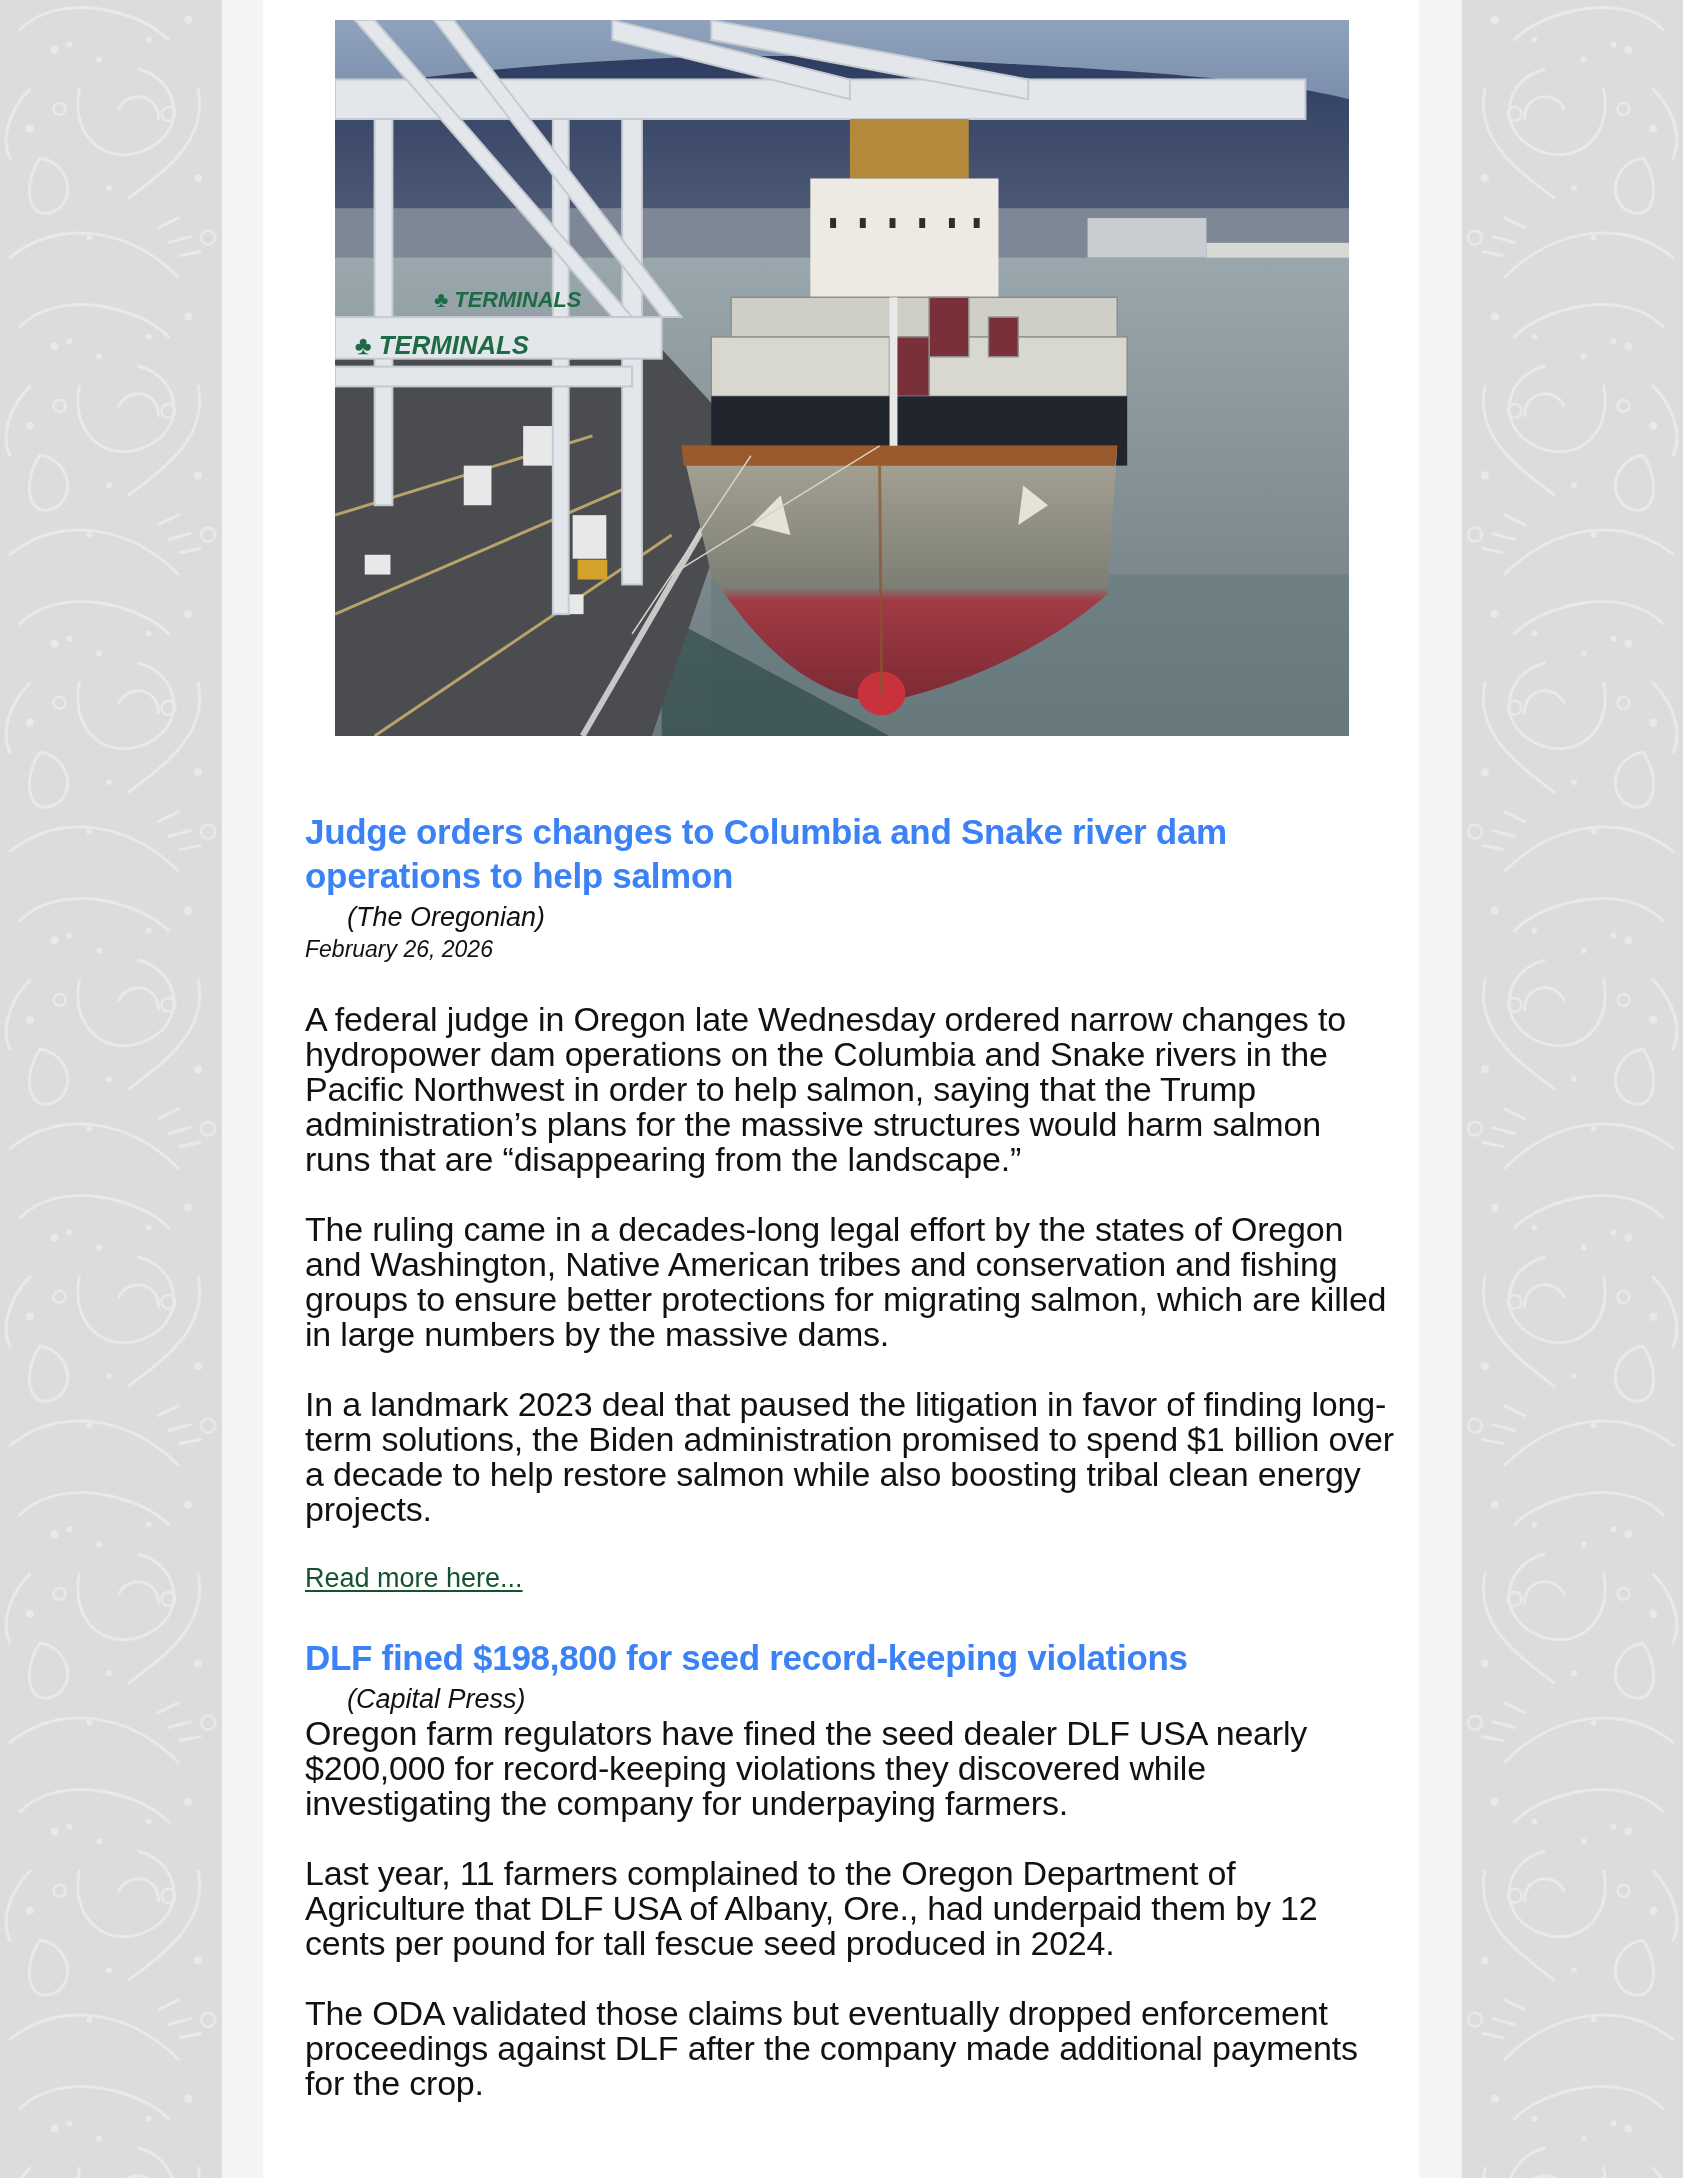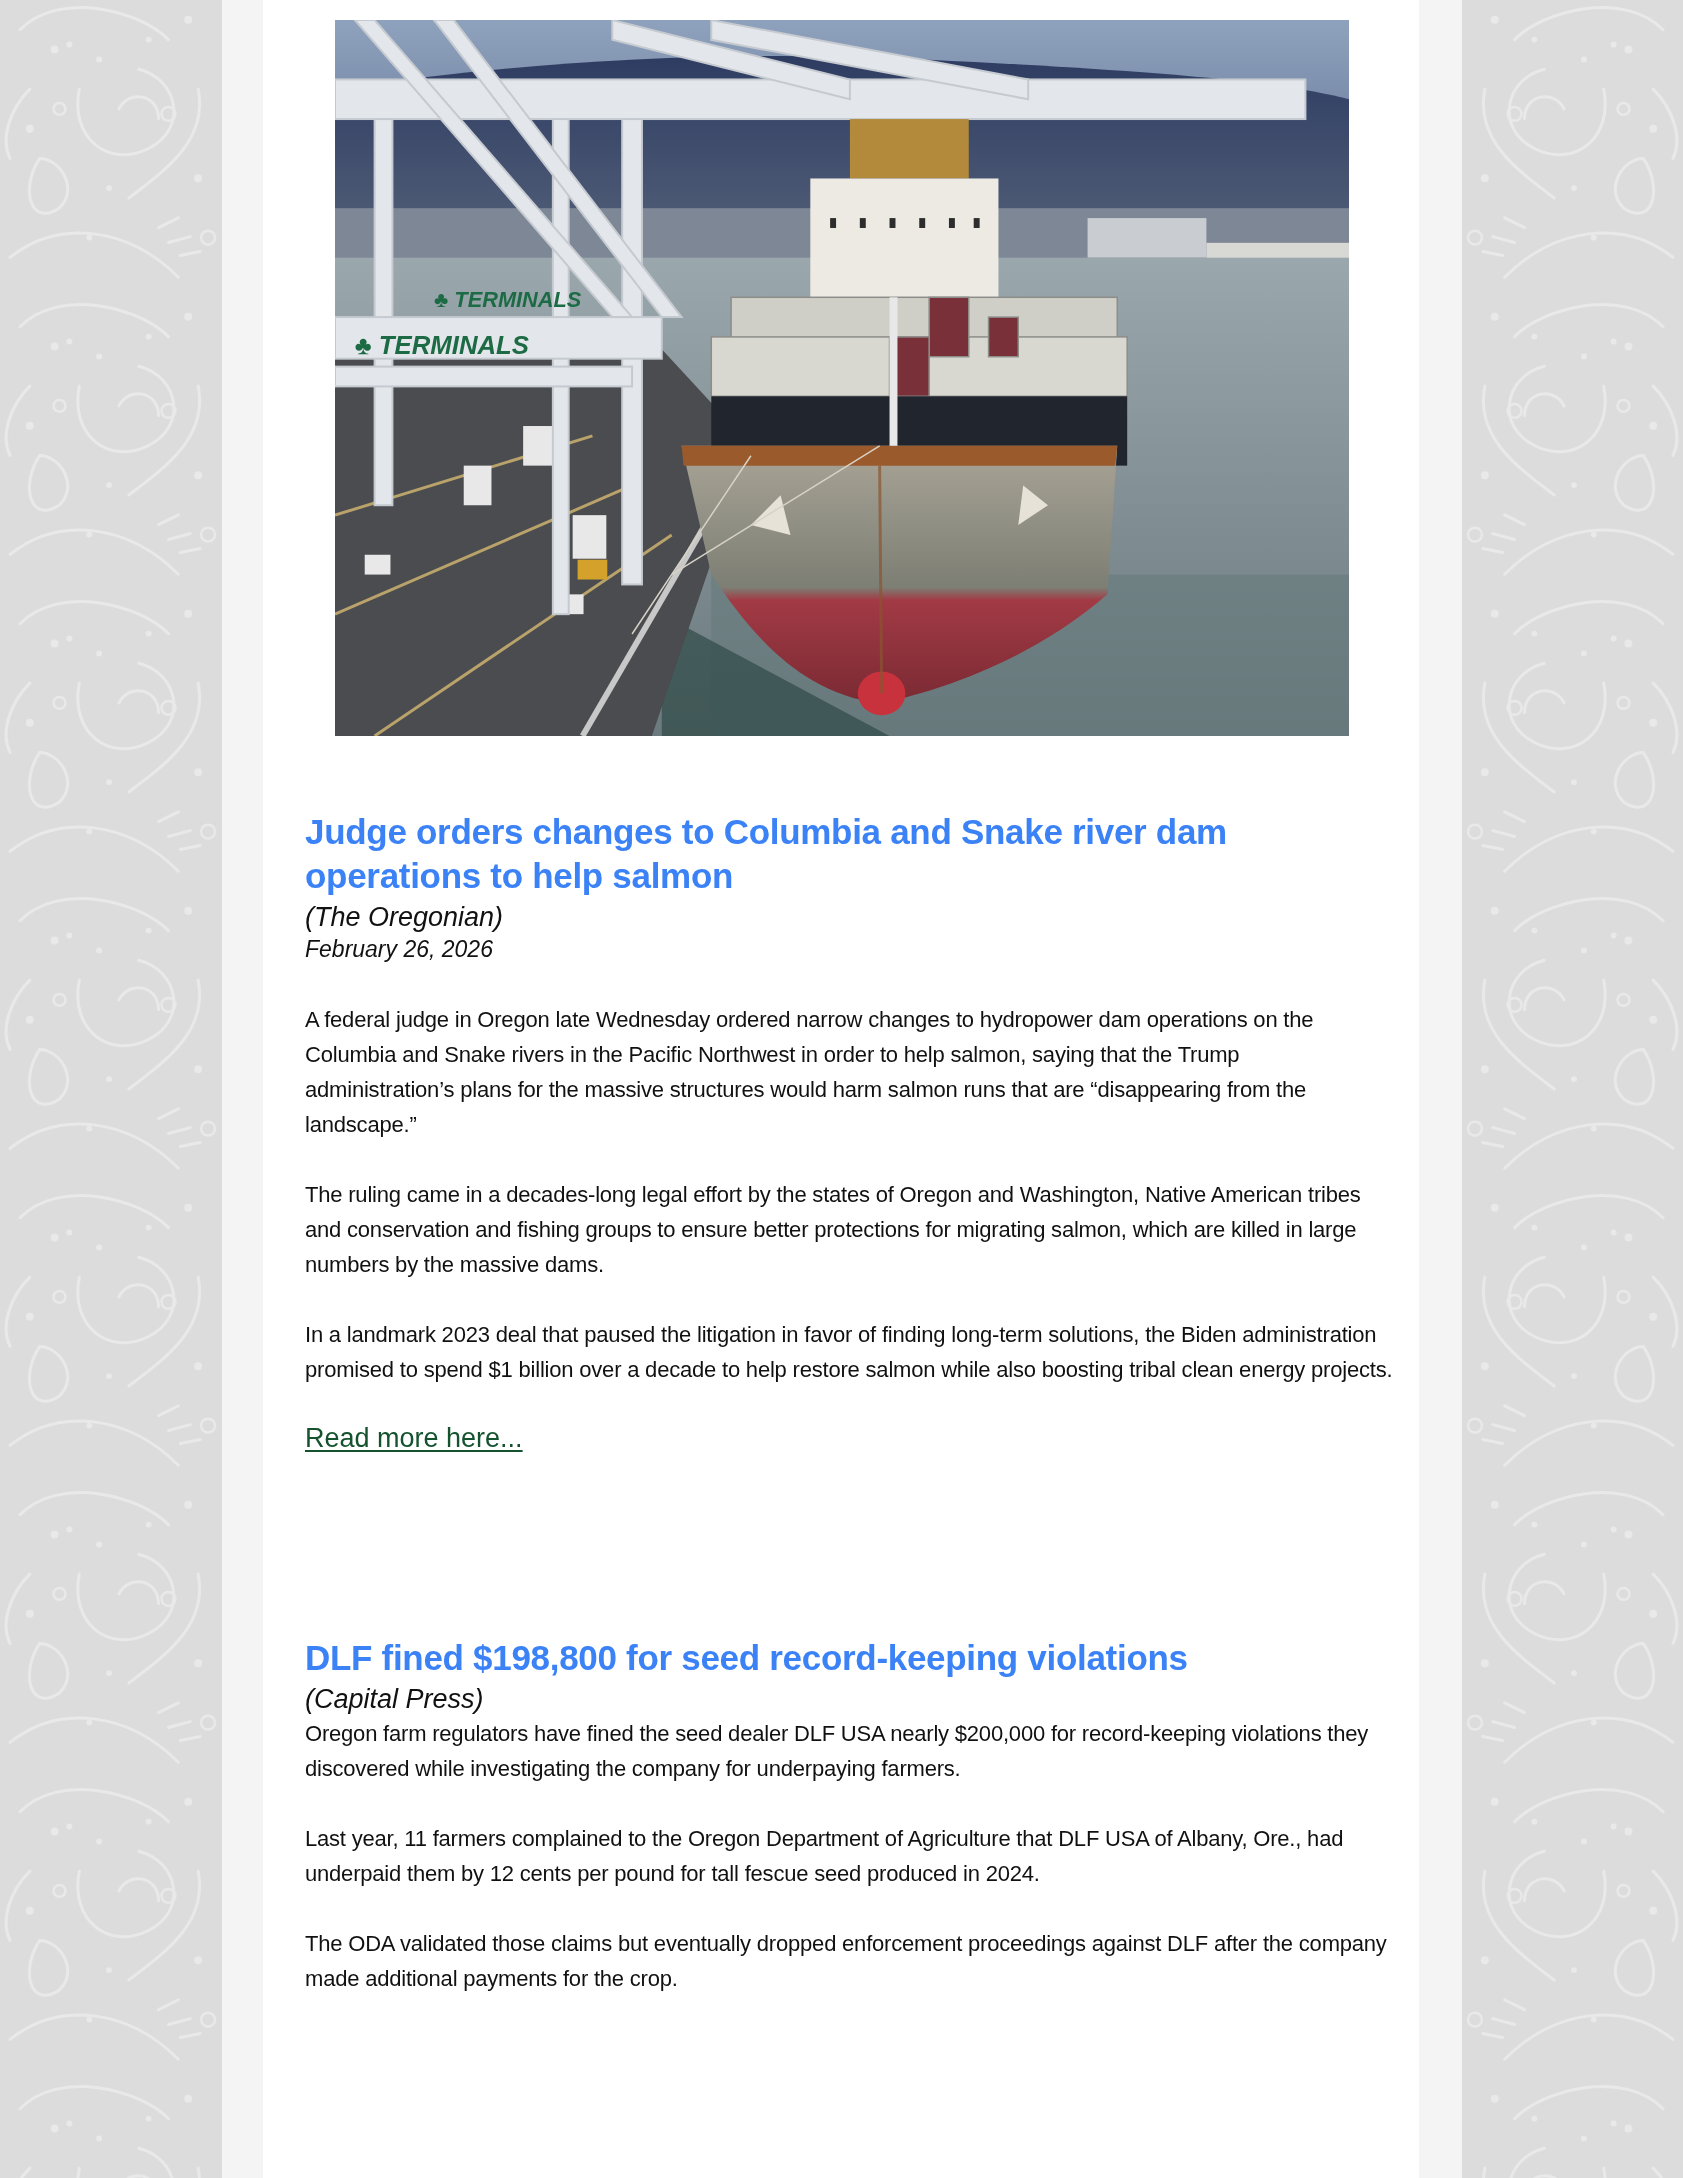--- a/index.html
+++ b/index.html
@@ -65,29 +65,30 @@
       line-height: 44px;
       font-weight: bold;
       letter-spacing: -0.3px;
       color: #3b82f6;
     }
     .article .source {
       font-style: italic;
       font-size: 27px;
       line-height: 34px;
       margin-top: 2px;
+      margin-left: 42px;
     }
     .article .date {
       font-style: italic;
       font-size: 23px;
       line-height: 30px;
     }
     .article p {
       margin: 0;
-      font-size: 22px;
+      font-size: 34px;
       line-height: 35px;
       letter-spacing: -0.2px;
     }
     .article .date + p { margin-top: 38px; }
     .article p + p { margin-top: 35px; }
     .article a {
       display: inline-block;
       margin-top: 34px;
       font-size: 27px;
       line-height: 35px;

